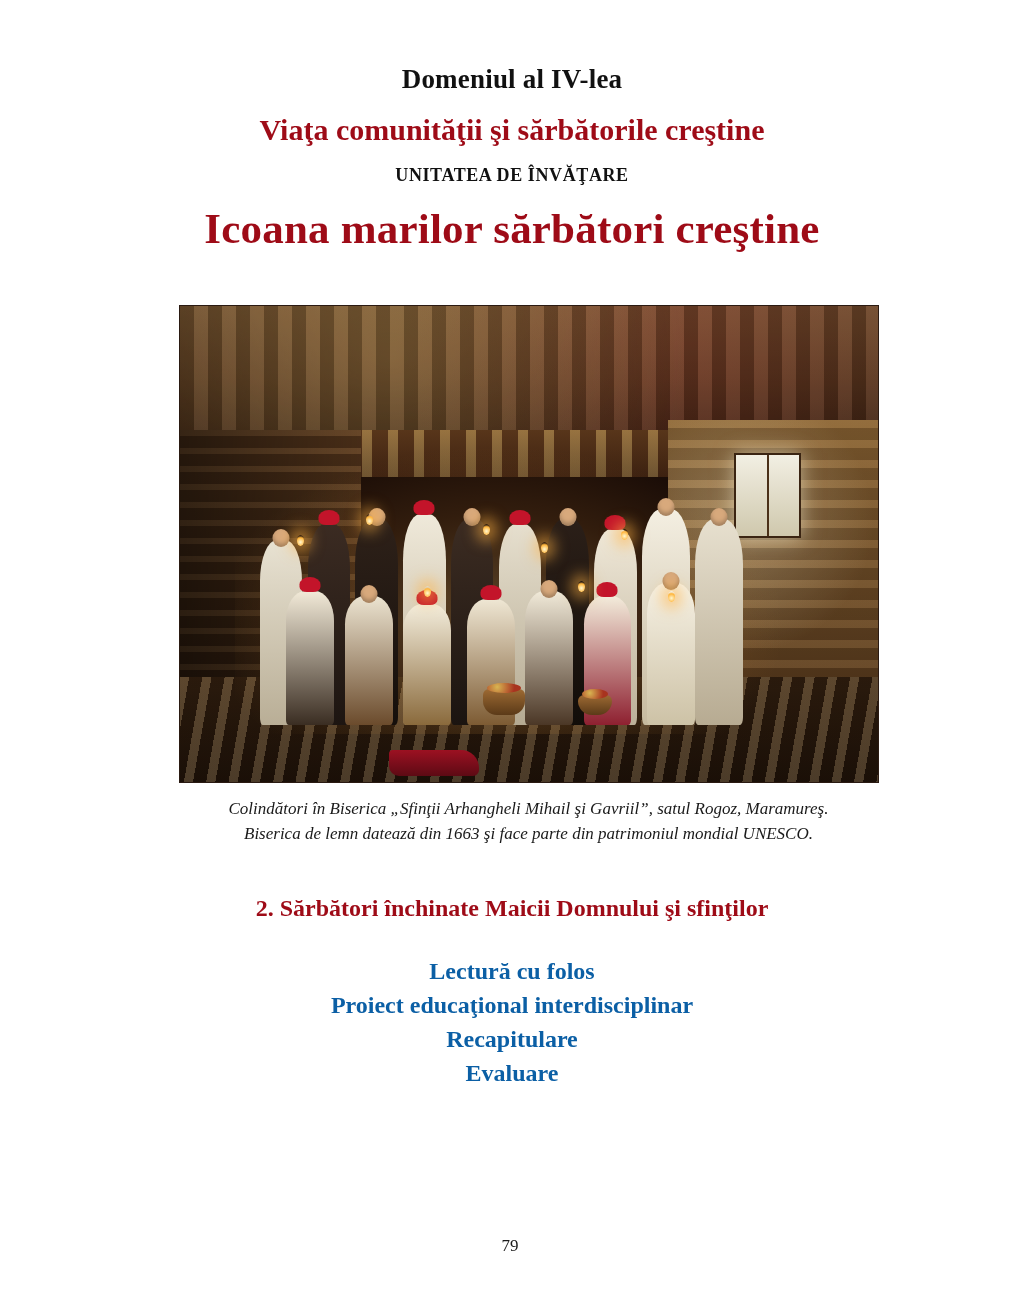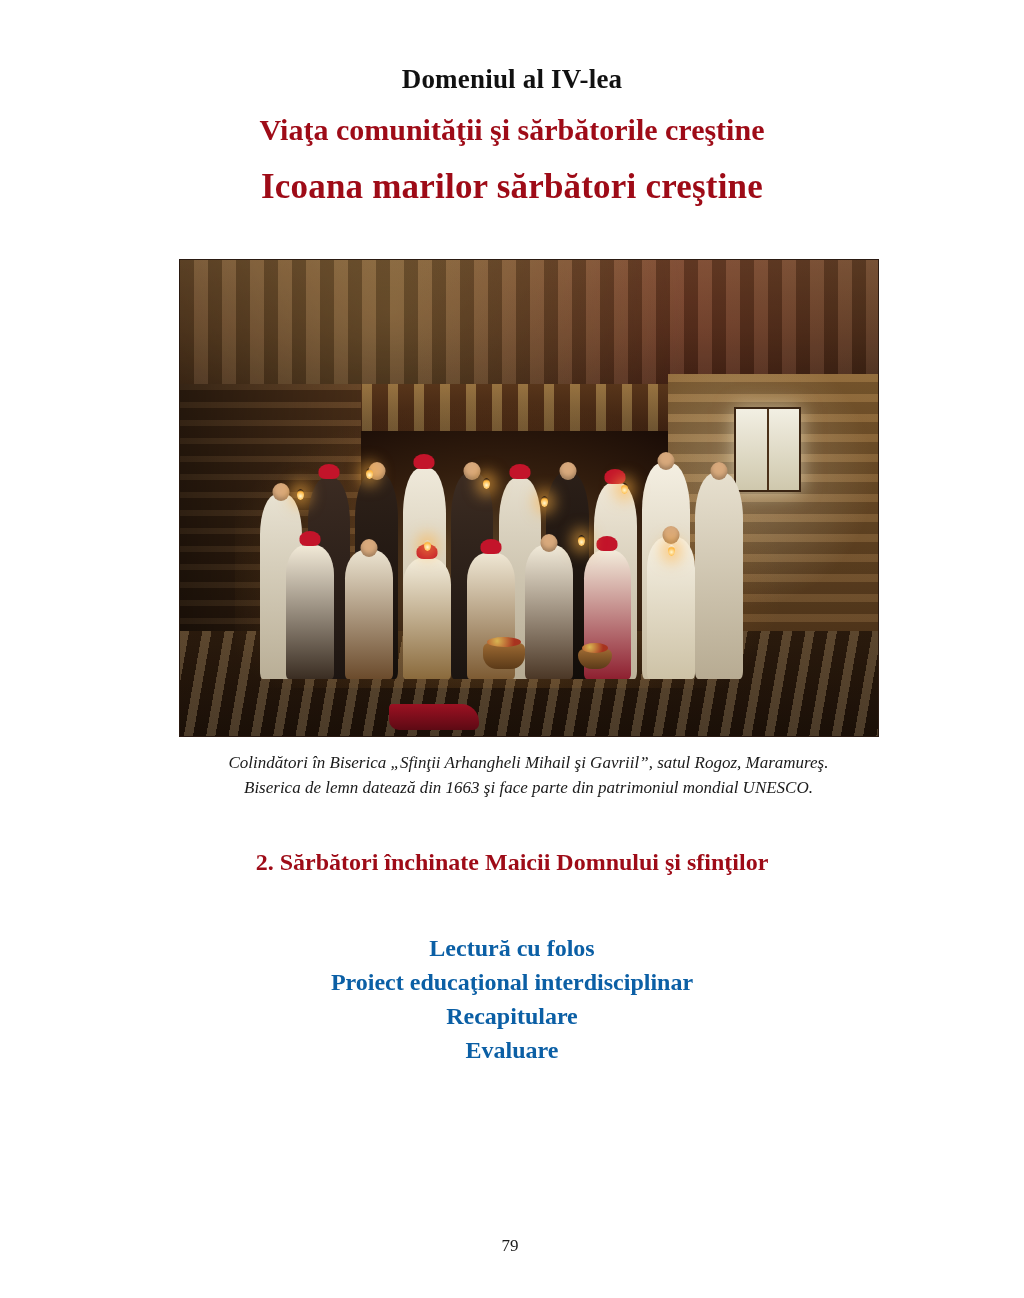--- a/index.html
+++ b/index.html
@@ -43,21 +43,21 @@
     margin-top: 16px;
   }
   .unit-label {
     font-size: 18px;
     font-weight: bold;
     color: #111111;
     letter-spacing: 0.6px;
     margin-top: 16px;
   }
   .main-title {
-    font-size: 35px;
+    font-size: 43px;
     font-weight: bold;
     color: #9e0b17;
     margin-top: 18px;
     letter-spacing: 0.2px;
   }
 
   
   .figure {
     margin-top: 52px;
     text-align: center;
@@ -219,21 +219,21 @@
     margin-top: 46px;
     text-align: center;
   }
   .toc-red {
     font-size: 24px;
     font-weight: bold;
     color: #9e0b17;
     line-height: 1.4;
   }
   .toc-blue {
-    margin-top: 51px;
+    margin-top: 28px;
     font-size: 24px;
     font-weight: bold;
     color: #0b5fa5;
     line-height: 1.42;
   }
 
   .page-number {
     position: absolute;
     left: 0; right: 4px;
     bottom: 42px;
@@ -243,20 +243,21 @@
   }
 </style>
 </head>
 <body>
 
 <div class="page">
 
   <div class="header">
     <div class="domain-line">Domeniul al IV-lea</div>
     <div class="unit-title">Viaţa comunităţii şi sărbătorile creştine</div>
+    <div class="unit-label">UNITATEA DE ÎNVĂŢARE</div>
     <div class="main-title">Icoana marilor sărbători creştine</div>
   </div>
 
   <div class="figure">
     <div class="photo">
       <div class="ceiling"></div>
       <div class="iconband"></div>
       <div class="wallleft"></div>
       <div class="wallright"></div>
       <div class="window"></div>

